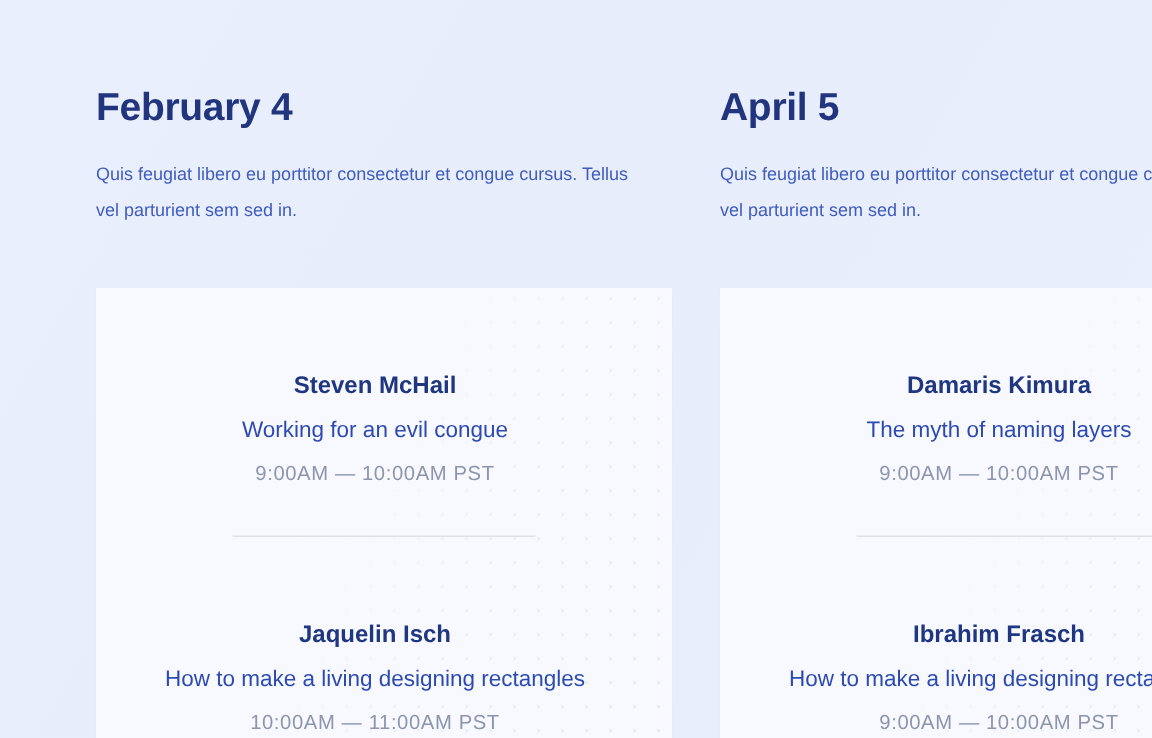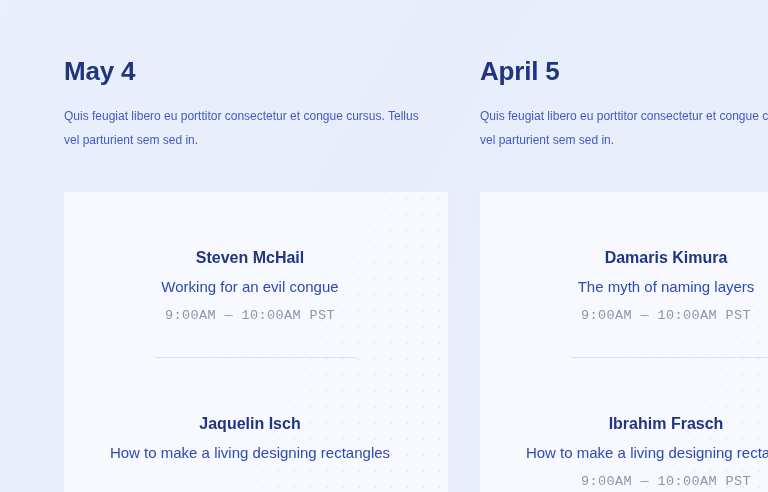--- a/index.html
+++ b/index.html
@@ -126,56 +126,57 @@
   .talk-title {
     margin: 9px 0 0 0;
     font-size: 15px;
     line-height: 20px;
     font-weight: normal;
     color: #2c4ab2;
     white-space: nowrap;
   }
   .talk-time {
     margin: 10px 0 0 0;
-    font-family: Liberation Mono, monospace;
+    font-family: Liberation Sans, sans-serif;
     font-size: 13.5px;
     line-height: 18px;
     letter-spacing: 0.4px;
     color: #8c95ad;
     white-space: nowrap;
   }
 </style>
 </head>
 <body>
 
 <div class="schedule-board">
 
   <div class="day-columns">
 
     <section class="day-column">
 
       <header class="day-header">
-        <h2 class="day-title">May 4</h2>
+        <h2 class="day-title">February 4</h2>
         <p class="day-blurb">Quis feugiat libero eu porttitor consectetur et congue cursus. Tellus vel parturient sem sed in.</p>
       </header>
 
       <div class="session-card">
         <ul class="session-list">
 
           <li class="session-item">
             <h3 class="speaker-name">Steven McHail</h3>
             <p class="talk-title">Working for an evil congue</p>
             <p class="talk-time">9:00AM — 10:00AM PST</p>
           </li>
 
           <hr class="session-divider">
 
           <li class="session-item">
             <h3 class="speaker-name">Jaquelin Isch</h3>
             <p class="talk-title">How to make a living designing rectangles</p>
+            <p class="talk-time">10:00AM — 11:00AM PST</p>
           </li>
 
         </ul>
       </div>
     </section>
 
     <section class="day-column">
 
       <header class="day-header">
         <h2 class="day-title">April 5</h2>

